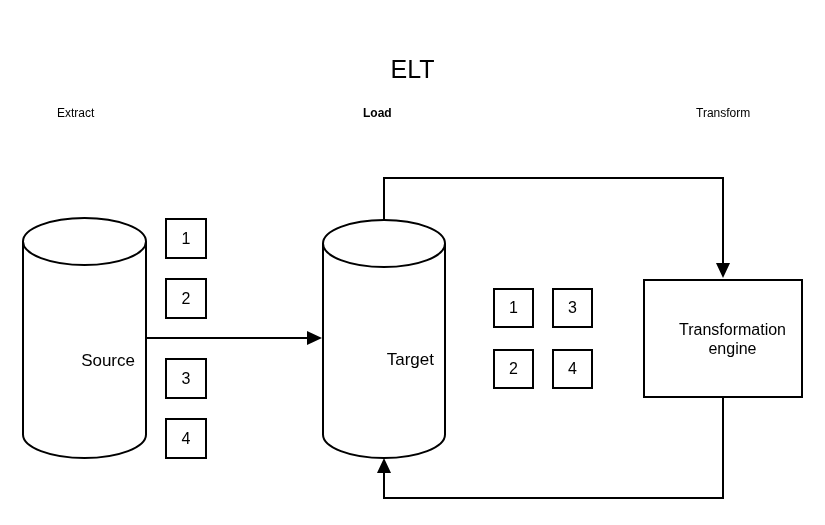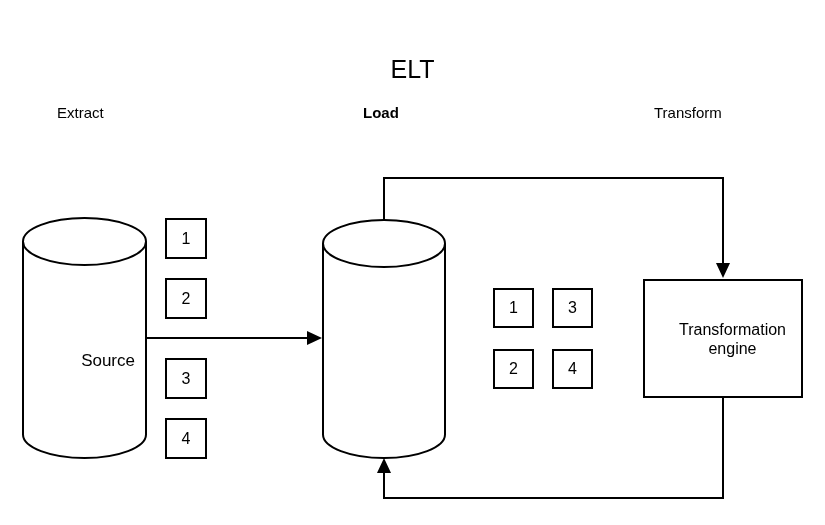--- a/index.html
+++ b/index.html
@@ -27,28 +27,28 @@
     top: 29px;
     width: 100%;
     text-align: center;
     font-size: 25px;
     line-height: 26px;
     white-space: nowrap;
     margin-top: 27px;
   }
   .stage-label {
     position: absolute;
-    font-size: 15px;
+    font-size: 12px;
     line-height: 18px;
     white-space: nowrap;
     text-align: right;
   }
   .stage-extract   { left: 57px;  top: 104px; }
   .stage-load      { left: 363px; top: 104px; font-weight: bold; }
-  .stage-transform { left: 654px; top: 104px; }
+  .stage-transform { left: 696px; top: 104px; }
   .node-label {
     position: absolute;
     font-size: 17px;
     line-height: 18px;
     text-align: right;
     white-space: nowrap;
   }
   .source-label { left: 35px;  top: 352px; width: 100px; }
   .target-label { left: 334px; top: 351px; width: 100px; }
   .engine-box {
@@ -124,20 +124,21 @@
     </g>
   </svg>
 
   <div class="title">ELT</div>
 
   <div class="stage-label stage-extract">Extract</div>
   <div class="stage-label stage-load">Load</div>
   <div class="stage-label stage-transform">Transform</div>
 
   <div class="node-label source-label">Source</div>
+  <div class="node-label target-label">Target</div>
 
   <div class="engine-box">
     <span class="engine-text">Transformation engine</span>
   </div>
 
   <div class="databox qbox q1">1</div>
   <div class="databox qbox q2">2</div>
   <div class="databox qbox q3">3</div>
   <div class="databox qbox q4">4</div>
 

